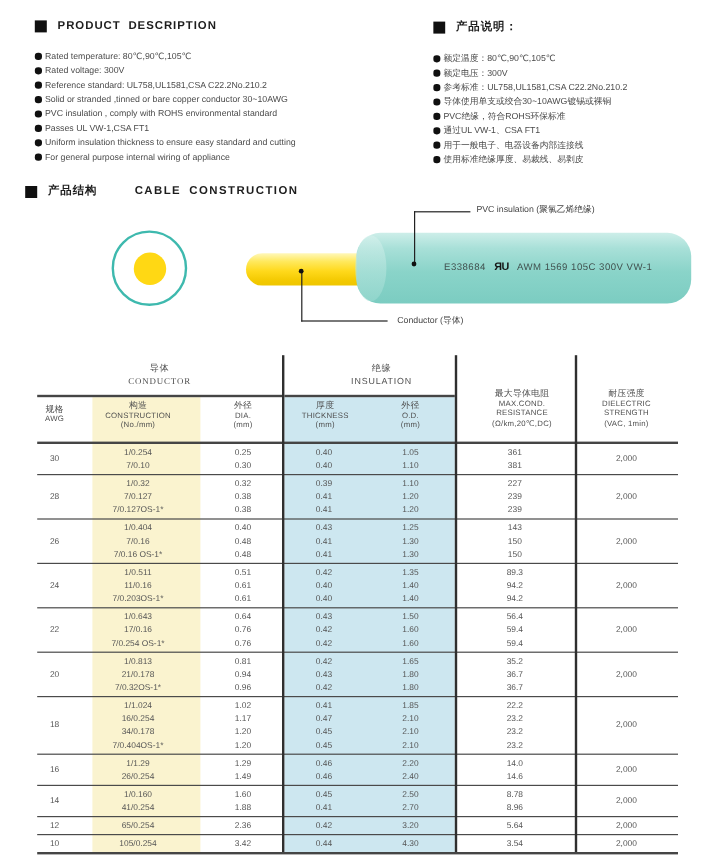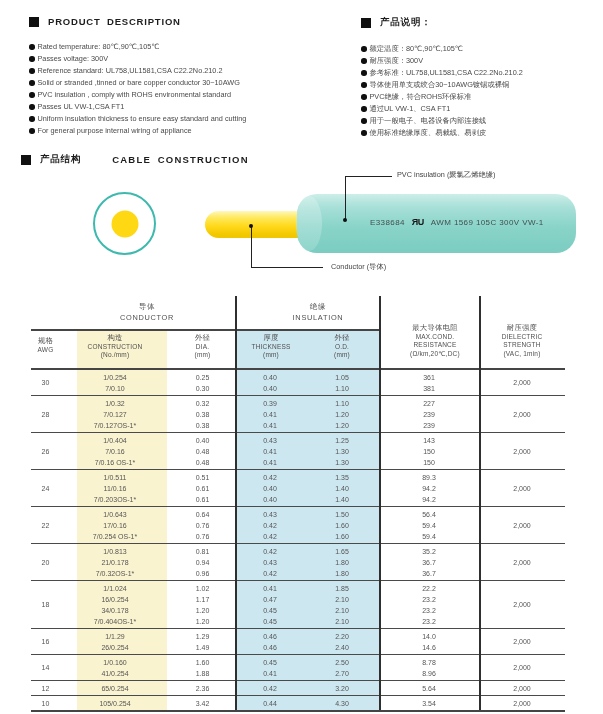--- a/index.html
+++ b/index.html
@@ -40,21 +40,21 @@
   .spec{position:absolute;left:31px;top:296px;width:534px;border-bottom:2px solid #454545;}
   .stripe{position:absolute;top:35px;bottom:0;z-index:0;}
   .stripe.y{left:46px;width:90px;}
   .stripe.b{left:206px;width:142px;}
   .vdiv{position:absolute;top:0;bottom:0;width:1.5px;background:#2f2f2f;z-index:3;}
   .v1{left:204px;} .v2{left:348px;} .v3{left:448px;}
   .thead{position:relative;height:72px;border-bottom:2px solid #454545;z-index:1;}
   .hblk{position:absolute;text-align:center;}
   .hblk .hl{font-size:6.5px;line-height:8.5px;color:#4f4f4f;letter-spacing:0.2px;}
   .hblk .hl:first-child{font-size:7.4px;}
-  .g-con{left:14px;width:204px;top:5px;} .g-ins{left:206px;width:162px;top:5px;}
+  .g-con{left:0;width:204px;top:5px;font-family:Liberation Serif, serif;} .g-ins{left:206px;width:162px;top:5px;}
   .g-con .hl,.g-ins .hl{font-size:7.4px;line-height:11px;letter-spacing:0.7px;}
   .g-con .hl:first-child,.g-ins .hl:first-child{font-size:7.6px;}
   .uline{position:absolute;top:33px;height:1.5px;background:#454545;}
   .u-con{left:0;width:204px;} .u-ins{left:206px;width:142px;}
   .h-awg{left:0;width:29px;top:41px;text-align:center;} .h-con{left:29px;width:110px;top:38px;}
   .h-dia{left:139px;width:65px;top:38px;} .h-thk{left:206px;width:68px;top:38px;}
   .h-od{left:274px;width:74px;top:38px;} .h-res{left:348px;width:112px;top:28px;}
   .h-die{left:448px;width:86px;top:28px;}
   #tbody{position:relative;z-index:1;}
   .trow{display:flex;padding:1.5px 0;border-top:1.6px solid #4a4a4a;}
@@ -75,21 +75,21 @@
       <span class="sq"></span>
       <span>PRODUCT DESCRIPTION</span>
     </div>
     <ul class="blist">
         <li>
           <span class="dot"></span>
           <span>Rated temperature: 80℃,90℃,105℃</span>
         </li>
         <li>
           <span class="dot"></span>
-          <span>Passes voltage: 300V</span>
+          <span>Rated voltage: 300V</span>
         </li>
         <li>
           <span class="dot"></span>
           <span>Reference standard: UL758,UL1581,CSA C22.2No.210.2</span>
         </li>
         <li>
           <span class="dot"></span>
           <span>Solid or stranded ,tinned or bare copper conductor 30~10AWG</span>
         </li>
         <li>
@@ -116,21 +116,21 @@
       <span class="sq"></span>
       <span>产品说明：</span>
     </div>
     <ul class="blist">
         <li>
           <span class="dot"></span>
           <span>额定温度：80℃,90℃,105℃</span>
         </li>
         <li>
           <span class="dot"></span>
-          <span>耐压强度：300V</span>
+          <span>额定电压：300V</span>
         </li>
         <li>
           <span class="dot"></span>
           <span>参考标准：UL758,UL1581,CSA C22.2No.210.2</span>
         </li>
         <li>
           <span class="dot"></span>
           <span>导体使用单支或绞合30~10AWG镀锡或裸铜</span>
         </li>
         <li>

